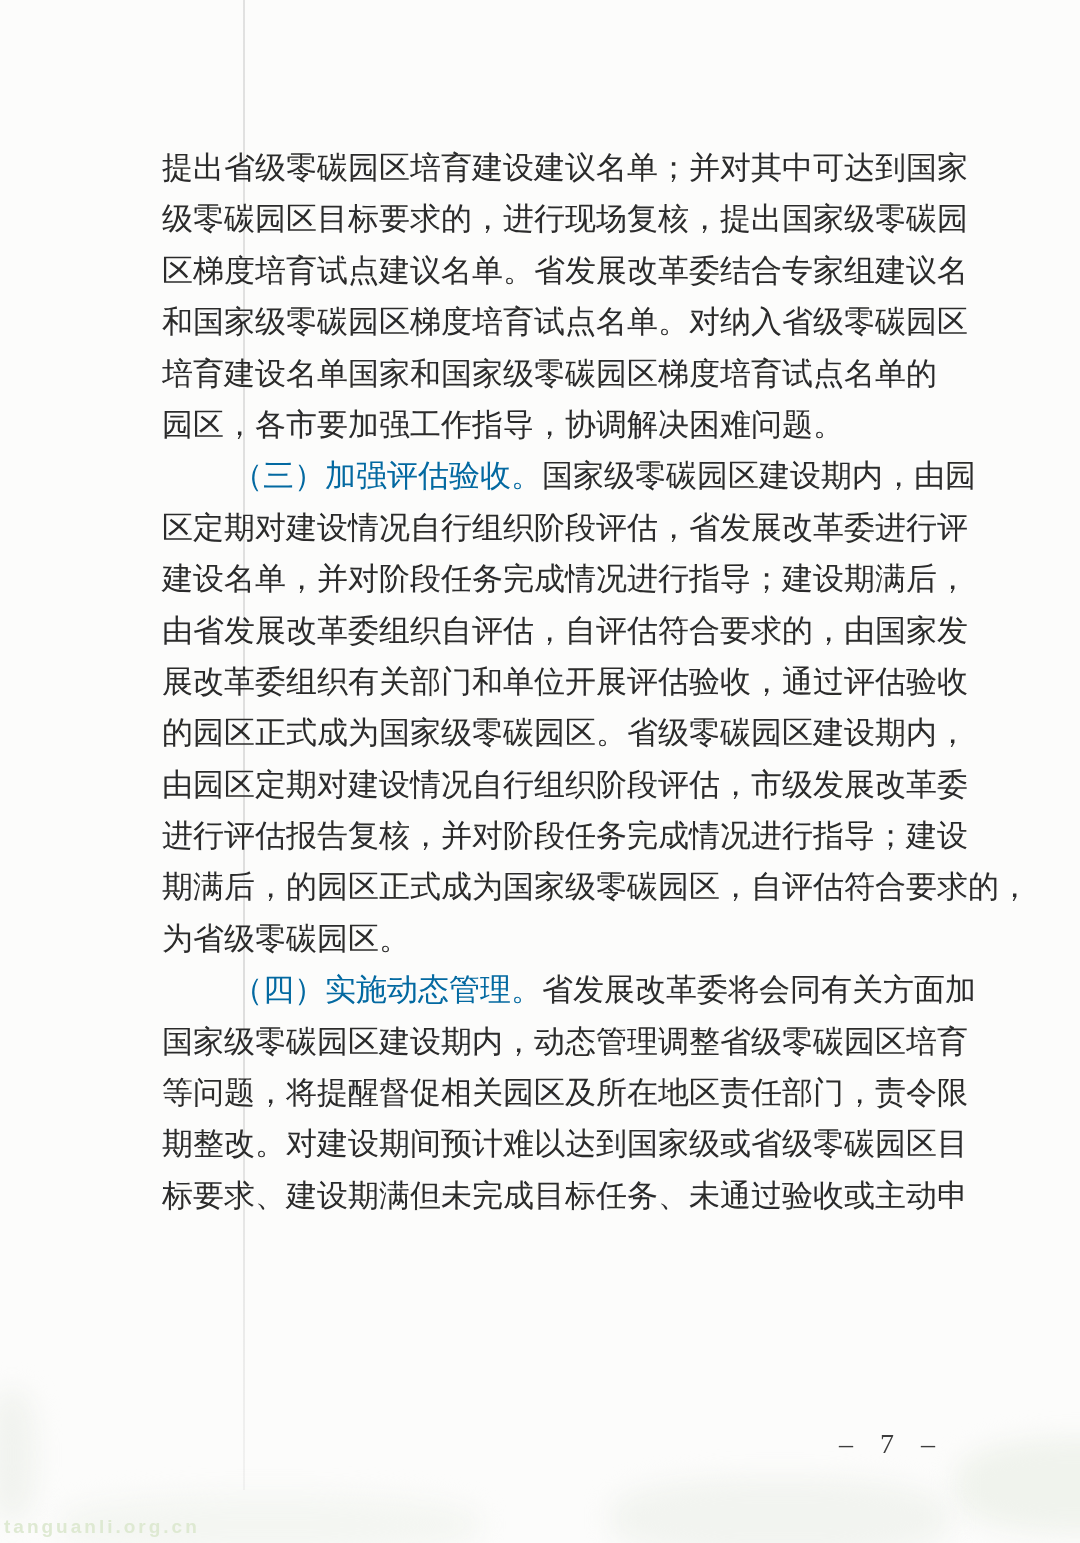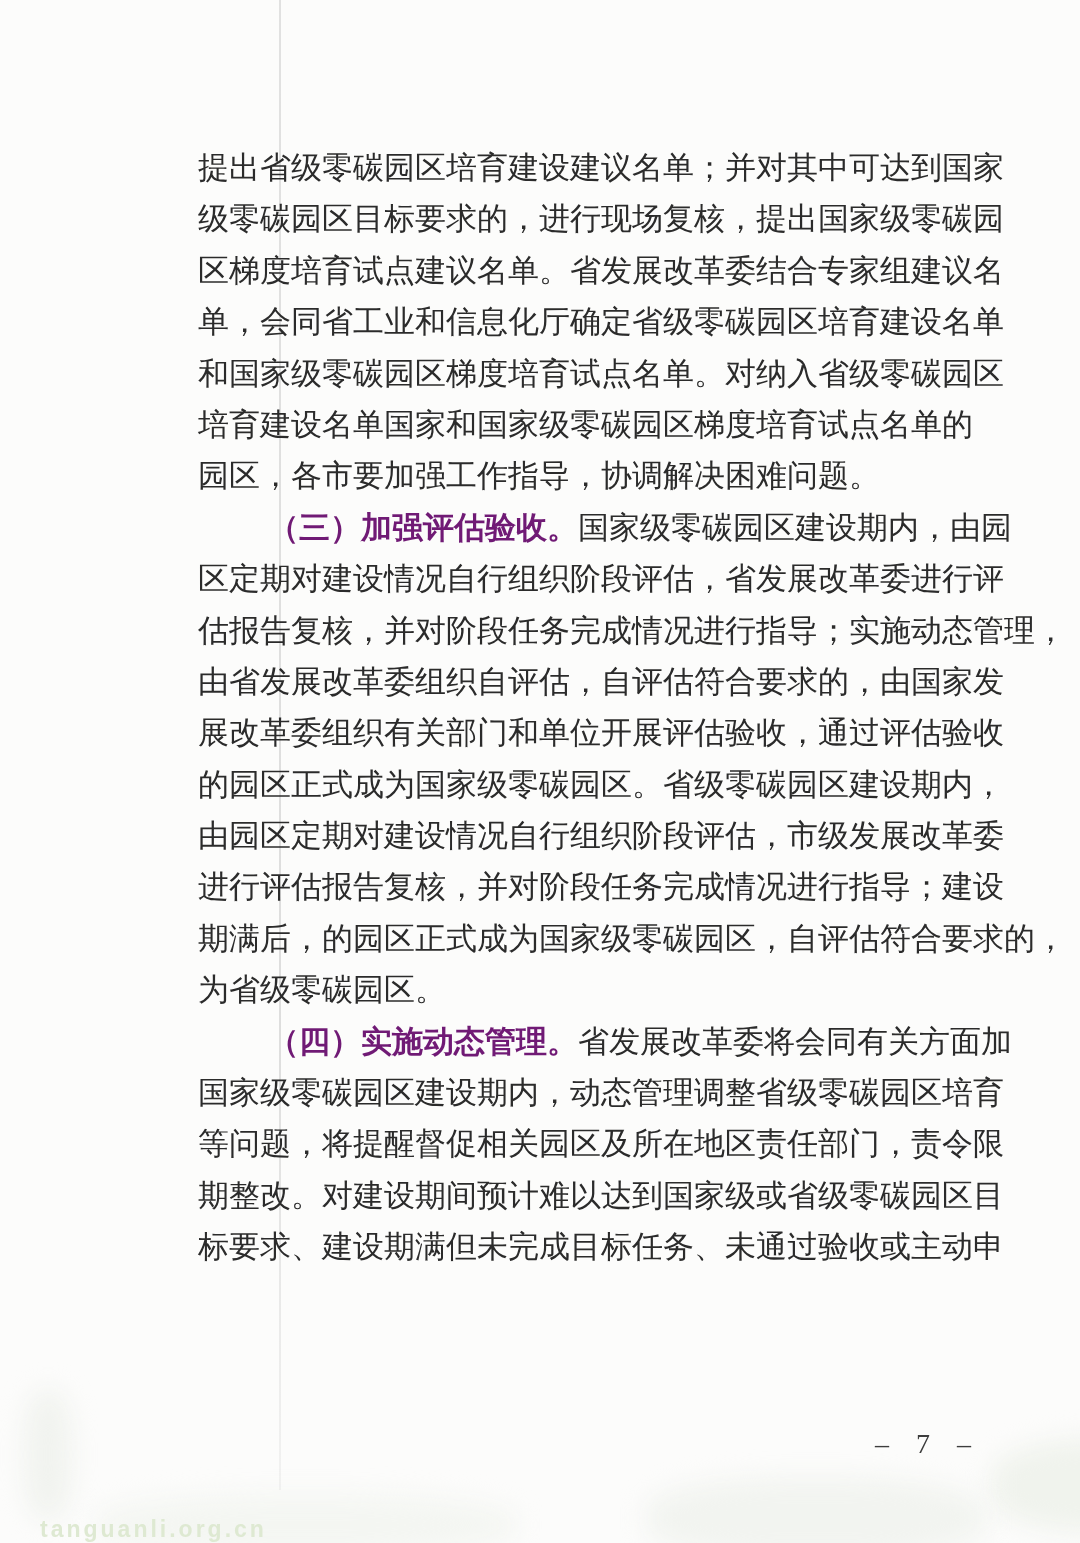--- a/index.html
+++ b/index.html
@@ -3,21 +3,21 @@
 <meta charset="utf-8">
 <style>
   html,body{margin:0;padding:0;}
   body{
     width:1080px;height:1543px;
     background:#fcfcfb;
     position:relative;
     overflow:hidden;
     font-family:"Liberation Serif","DejaVu Serif",serif;
   }
-  .page{position:absolute;inset:0;margin-left:36px;}
+  .page{position:absolute;inset:0;}
   
   .scan-line{
     position:absolute;left:243px;top:0;width:2px;height:1490px;
     background:linear-gradient(to bottom, rgba(185,185,185,.40) 0%, rgba(185,185,185,.45) 70%, rgba(185,185,185,.15) 100%);
     z-index:1;
   }
   
   .blob{position:absolute;z-index:0;filter:blur(12px);border-radius:40%;}
   .blob1{left:955px;top:1438px;width:260px;height:95px;background:#f0f3ed;}
   .blob2{left:610px;top:1478px;width:340px;height:80px;background:#f2f4f0;}
@@ -30,57 +30,56 @@
     letter-spacing:0;
   }
   .line{
     height:51.4px;line-height:51.4px;
     text-align:justify;text-align-last:justify;
     white-space:nowrap;
     text-justify:inter-character;
   }
   .line.pend{text-align-last:left;font-family:Liberation Serif, serif;}
   .line.indent{text-indent:70px;}
-  .b{font-weight:bold;color:#701a75;}
+  .b{font-weight:normal;color:#0369a1;}
 
   .page-number{
     position:absolute;left:822px;top:1428px;width:140px;z-index:2;
     text-align:center;font-size:28px;color:#3d3d3d;
     letter-spacing:10px;
   }
   .watermark{
     position:absolute;left:4px;top:1516px;z-index:2;
     font-family:"Liberation Sans","DejaVu Sans",sans-serif;
-    font-weight:bold;font-size:23px;letter-spacing:3px;
+    font-weight:bold;font-size:19px;letter-spacing:3px;
     color:#dee9d2;
   }
 </style>
 </head>
 <body>
 
 <div class="page">
 
   <div class="blob blob1"></div>
   <div class="blob blob2"></div>
   <div class="blob blob3"></div>
   <div class="blob blob4"></div>
   <div class="scan-line"></div>
 
   <div class="doc-body">
     <div class="line">提出省级零碳园区培育建设建议名单；并对其中可达到国家</div>
     <div class="line">级零碳园区目标要求的，进行现场复核，提出国家级零碳园</div>
     <div class="line">区梯度培育试点建议名单。省发展改革委结合专家组建议名</div>
-    <div class="line">单，会同省工业和信息化厅确定省级零碳园区培育建设名单</div>
     <div class="line">和国家级零碳园区梯度培育试点名单。对纳入省级零碳园区</div>
     <div class="line">培育建设名单国家和国家级零碳园区梯度培育试点名单的</div>
     <div class="line pend">园区，各市要加强工作指导，协调解决困难问题。</div>
 
     <div class="line indent"><span class="b">（三）加强评估验收。</span><span>国家级零碳园区建设期内，由园</span></div>
     <div class="line">区定期对建设情况自行组织阶段评估，省发展改革委进行评</div>
-    <div class="line">估报告复核，并对阶段任务完成情况进行指导；实施动态管理，</div>
+    <div class="line">建设名单，并对阶段任务完成情况进行指导；建设期满后，</div>
     <div class="line">由省发展改革委组织自评估，自评估符合要求的，由国家发</div>
     <div class="line">展改革委组织有关部门和单位开展评估验收，通过评估验收</div>
     <div class="line">的园区正式成为国家级零碳园区。省级零碳园区建设期内，</div>
     <div class="line">由园区定期对建设情况自行组织阶段评估，市级发展改革委</div>
     <div class="line">进行评估报告复核，并对阶段任务完成情况进行指导；建设</div>
     <div class="line">期满后，的园区正式成为国家级零碳园区，自评估符合要求的，</div>
     <div class="line pend">为省级零碳园区。</div>
 
     <div class="line indent"><span class="b">（四）实施动态管理。</span><span>省发展改革委将会同有关方面加</span></div>
     <div class="line">国家级零碳园区建设期内，动态管理调整省级零碳园区培育</div>

